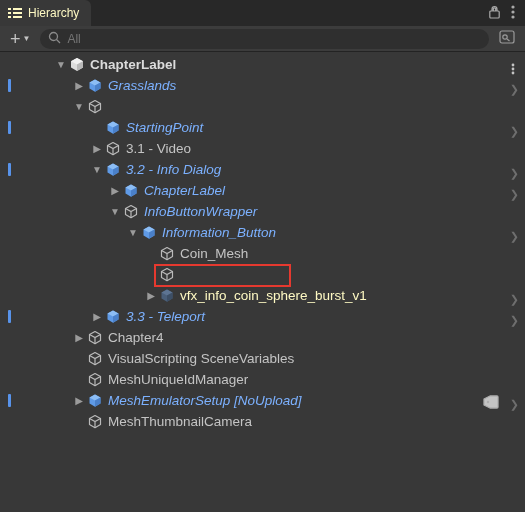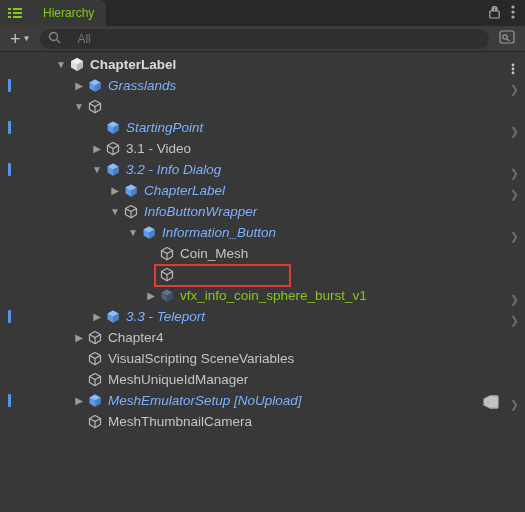--- a/index.html
+++ b/index.html
@@ -19,24 +19,24 @@
     background: #282828;
     display: flex;
     align-items: stretch;
   }
   .tab {
     background: #383838;
     height: 26px;
     display: flex;
     align-items: center;
     padding: 0 12px 0 8px;
-    gap: 21px;
+    gap: 6px;
     border-top-right-radius: 6px;
     font-size: 12px;
-    color: #84cc16;
+    color: #fef9c3;
   }
   .tab-icon {
     display: inline-block;
     font-size: 12px;
   }
   .tab-bar .tools {
     margin-left: auto;
     display: flex;
     align-items: center;
     gap: 10px;
@@ -62,21 +62,21 @@
     color: #c4c4c4;
   }
   .search-wrap {
     flex: 1;
     height: 20px;
     background: #2f2f2f;
     border-radius: 18px;
     display: flex;
     align-items: center;
     padding: 0 8px;
-    gap: 16px;
+    gap: 6px;
     color: #7a7a7a;
   }
   .search-wrap input {
     flex: 1;
     background: transparent;
     border: none;
     outline: none;
     color: #c4c4c4;
     font-size: 12px;
   }
@@ -125,21 +125,21 @@
     width: 18px;
     height: 18px;
     display: inline-flex;
     align-items: center;
     justify-content: center;
     margin-right: 4px;
   }
   .label { white-space: nowrap; }
   .label.prefab { color: #7cb1ff; font-style: italic; }
   .label.bold { font-weight: 600; color: #dcdcdc;}
-  .label.muted { color: #84cc16; }
+  .label.muted { color: #fef9c3; }
   .chev-right {
     position: absolute;
     right: 6px;
     top: 4px;
     color: #6e6e6e;
     font-size: 11px;
   }
   .menu-right {
     position: absolute;
     right: 10px;

